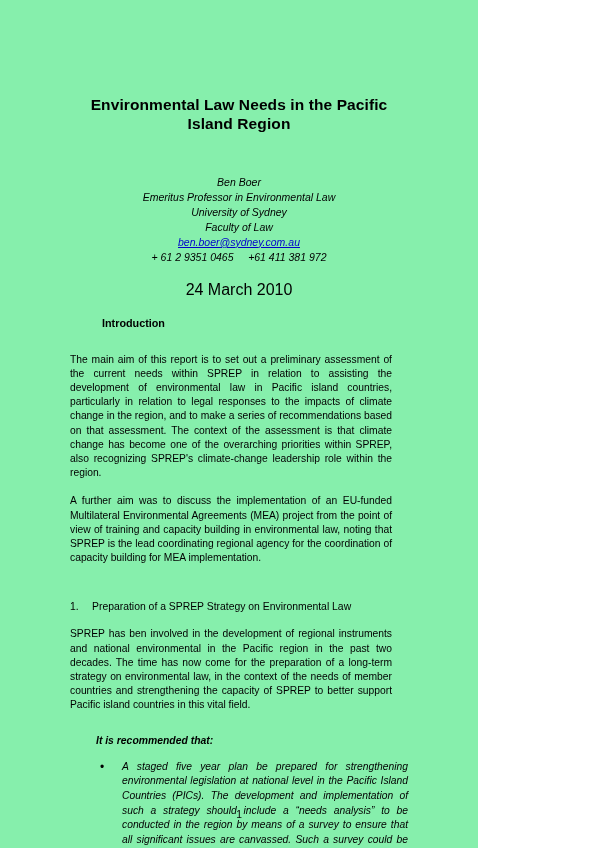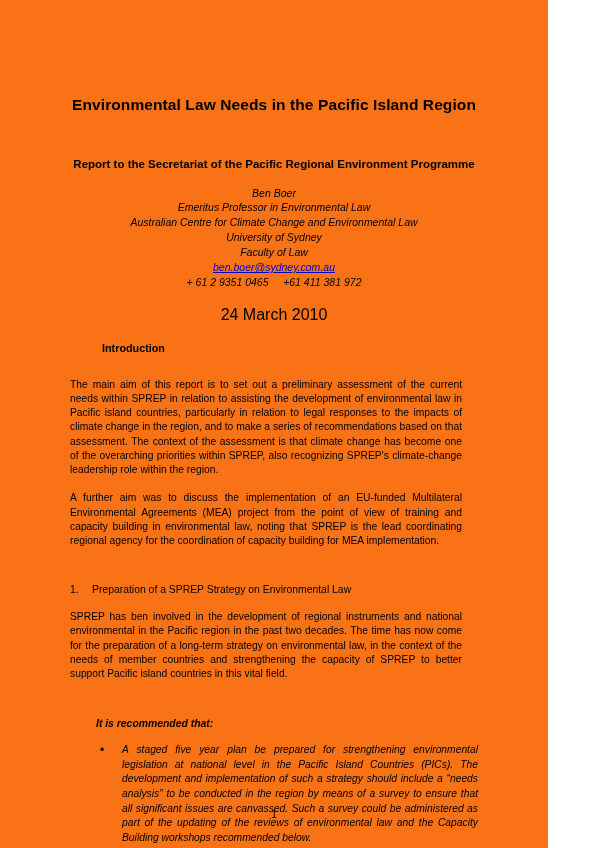--- a/index.html
+++ b/index.html
@@ -9,25 +9,25 @@
   }
   body {
     width: 600px;
     height: 848px;
     font-family: "Liberation Sans", sans-serif;
     color: #000000;
     overflow: hidden;
   }
   .page {
     position: relative;
-    width: 548px;
+    width: 478px;
     height: 848px;
     box-sizing: border-box;
     padding: 96px 70px 40px 70px;
-    background: #f97316;
+    background: #86efac;
   }
   .doc-title {
     font-size: 15.5px;
     font-weight: bold;
     text-align: center;
     letter-spacing: 0.1px;
     margin: 0 0 42px 0;
     line-height: 1.2;
   }
   .doc-subtitle {
@@ -80,21 +80,21 @@
     margin: 0 0 15px 0;
   }
   .num-heading .num {
     display: inline-block;
     width: 22px;
   }
   .rec-lead {
     font-size: 10.4px;
     font-weight: bold;
     font-style: italic;
-    margin: 37px 0 14px 26px;
+    margin: 22px 0 14px 26px;
   }
   .bullet-list {
     margin: 0;
     padding: 0;
     list-style: none;
   }
   .bullet-item {
     position: relative;
     font-size: 10.3px;
     font-style: italic;
@@ -123,26 +123,24 @@
     font-size: 10.3px;
   }
 </style>
 </head>
 <body>
 
 <div class="page">
 
   <h1 class="doc-title">Environmental Law Needs in the Pacific Island Region</h1>
 
-  <h2 class="doc-subtitle">Report to the Secretariat of the Pacific Regional Environment Programme</h2>
 
   <div class="author-block">
     <div>Ben Boer</div>
     <div>Emeritus Professor in Environmental Law</div>
-    <div>Australian Centre for Climate Change and Environmental Law</div>
     <div>University of Sydney</div>
     <div>Faculty of Law</div>
     <div><a class="email-link" href="#">ben.boer@sydney.com.au</a></div>
     <div class="contact-line">+ 61 2 9351 0465     +61 411 381 972</div>
   </div>
 
   <div class="doc-date">24 March 2010</div>
 
   <div class="section-heading">Introduction</div>
 

